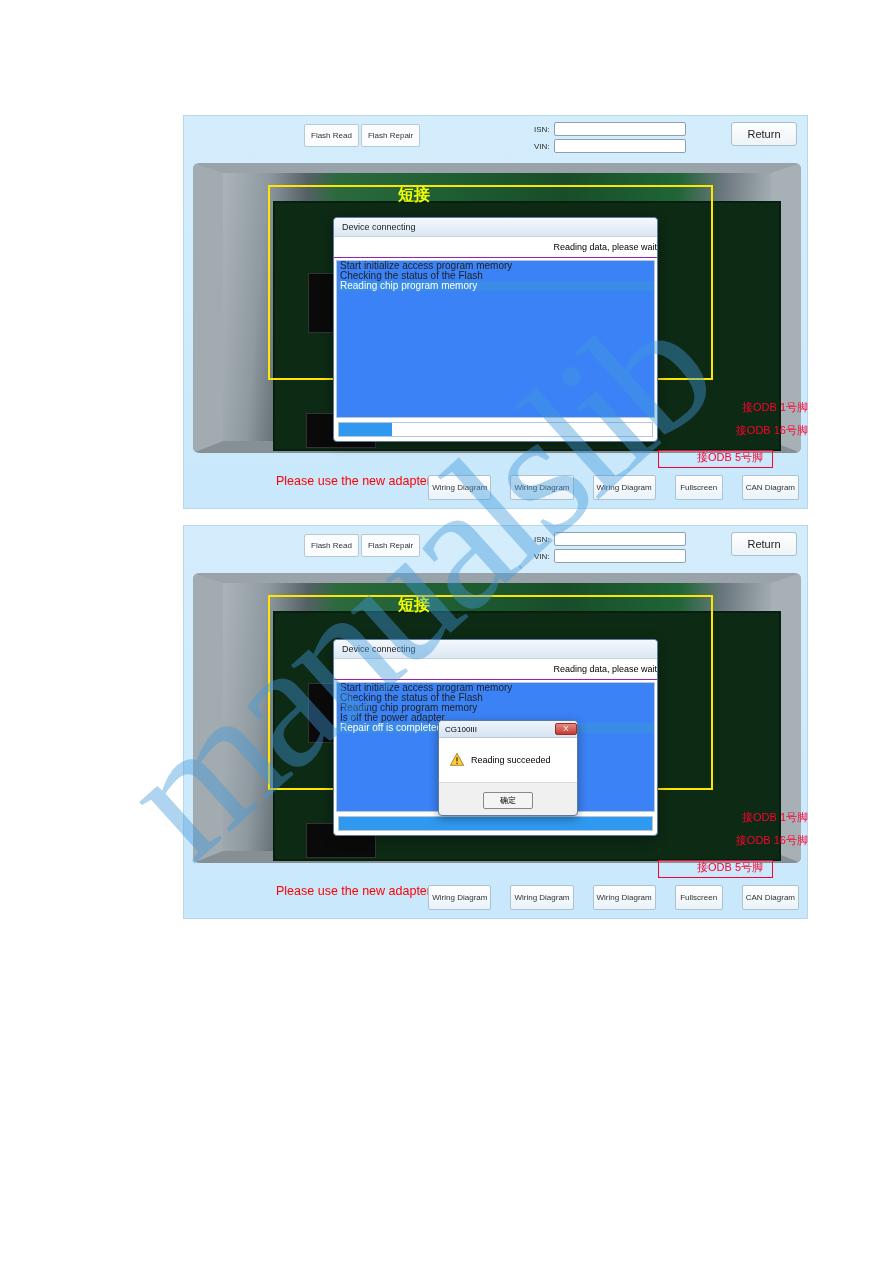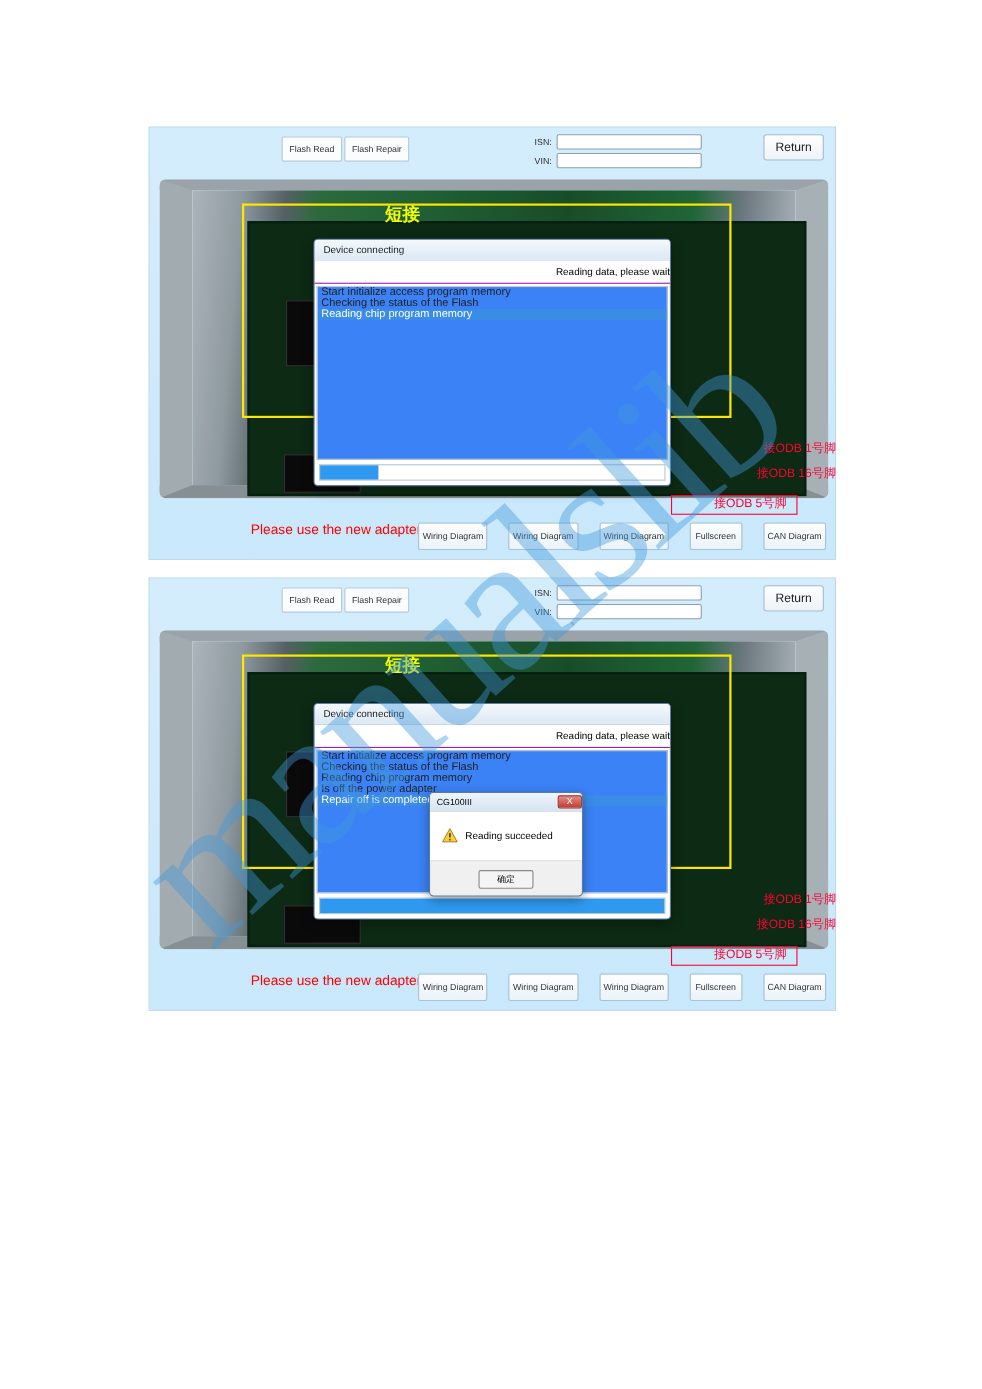--- a/index.html
+++ b/index.html
@@ -1,17 +1,17 @@
 <!DOCTYPE html>
 <html><head>
 <meta charset="utf-8">
 <style>
   * { box-sizing: border-box; margin: 0; padding: 0; font-family: Arial, sans-serif; }
   body { background: #fff; width: 893px; }
-  .page-wrap { padding: 115px 135px 0 135px; }
+  .page-wrap { padding: 115px 135px 0 135px; margin-left: 48px; }
 
   .app-window {
     width: 625px;
     background: linear-gradient(#d4edfc, #c9e8fb);
     position: relative;
     margin-bottom: 16px;
     border: 1px solid #b8d8ea;
   }
 
   .topbar {
@@ -34,21 +34,21 @@
     position: absolute; left: 350px; top: 6px;
     display: grid; grid-template-columns: auto auto; gap: 3px 4px; align-items: center;
   }
   .field-label { font-size: 8px; color: #2b2b2b; text-align: right; }
   .field-input {
     width: 132px; height: 14px; background: #fff;
     border: 1px solid #8aa1b0; border-radius: 2px;
   }
   .return-btn {
     position: absolute; right: 10px; top: 6px;
-    width: 55px; height: 24px;
+    width: 66px; height: 24px;
     background: linear-gradient(#fefefe,#eef3f7);
     border: 1px solid #a8bfce; border-radius: 3px;
     font-size: 11px; color: #222; cursor: pointer;
   }
 
   .ecu-area {
     position: relative;
     margin: 0 8px;
     height: 308px;
     border: 1px solid rgba(0,0,0,0);

